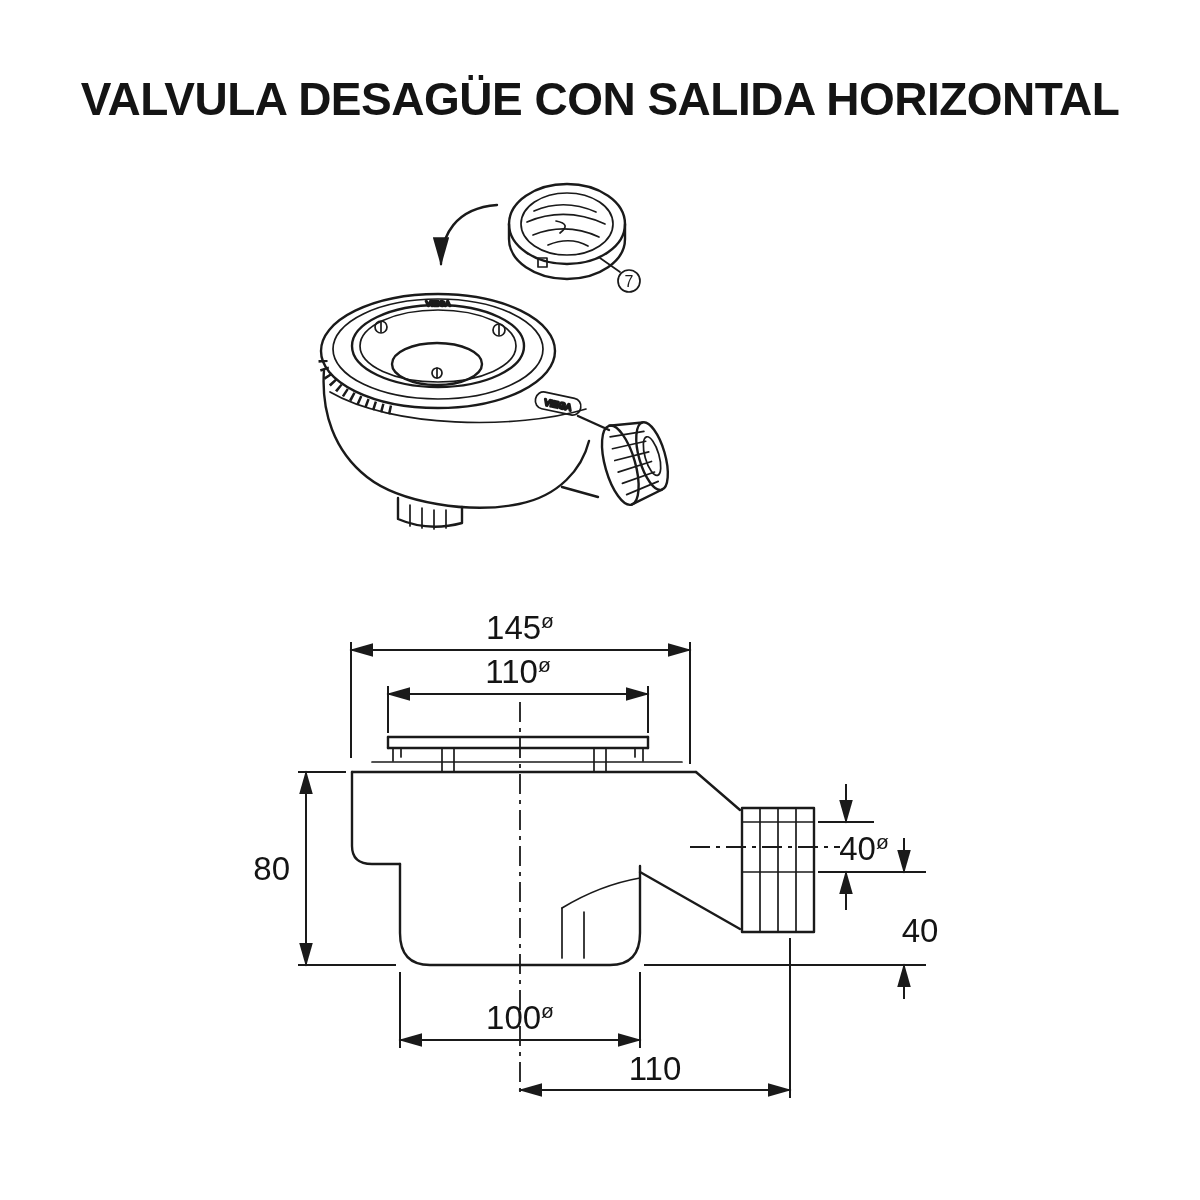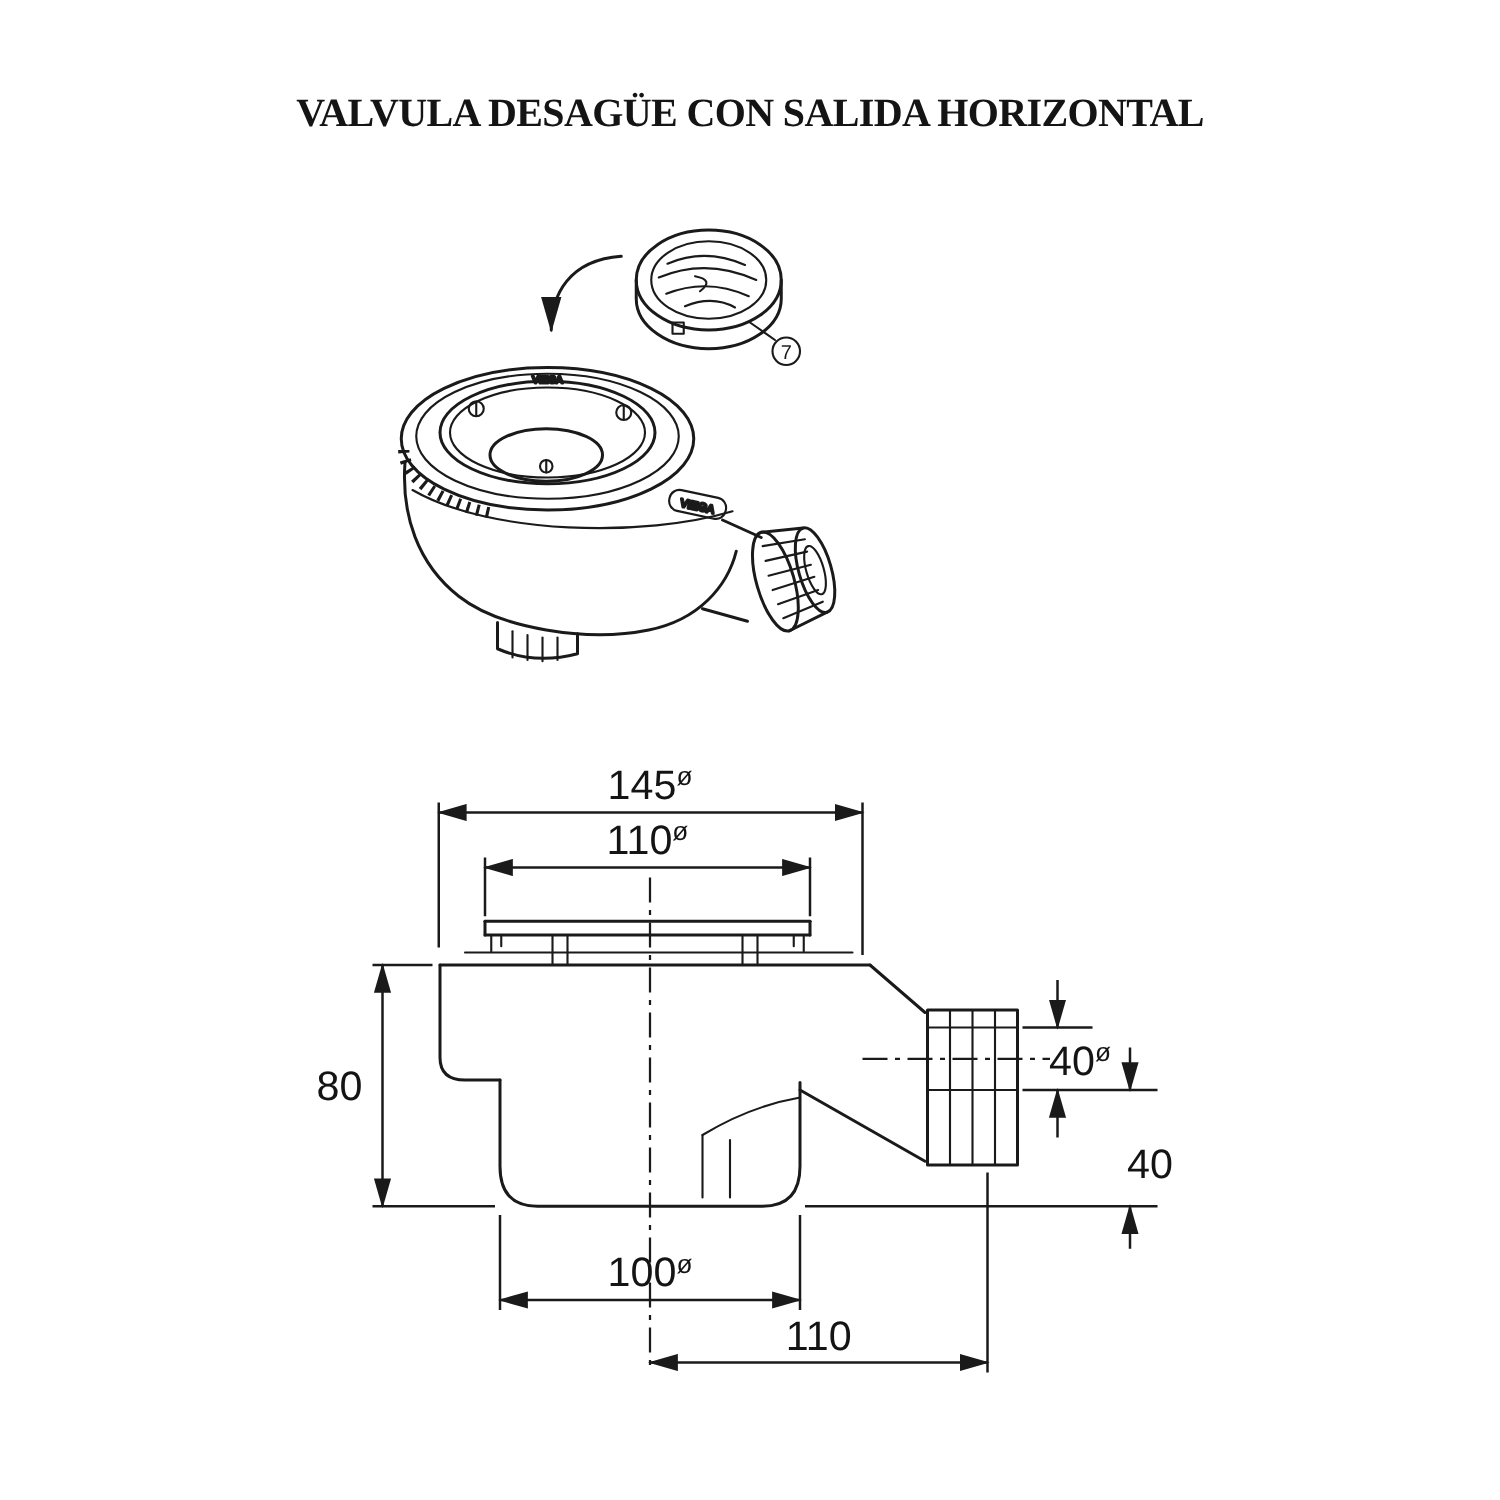--- a/index.html
+++ b/index.html
@@ -1,19 +1,19 @@
 <!DOCTYPE html>
 <html><head>
 <meta charset="utf-8">
 <style>
   html,body{margin:0;padding:0;background:#ffffff;}
   .page{position:relative;width:1200px;height:1200px;background:#ffffff;overflow:hidden;
         font-family:"Liberation Sans",sans-serif;}
   .title{position:absolute;top:72px;left:0;width:100%;margin:0;text-align:center;
-         font-family:Liberation Serif, serif;font-weight:800;font-size:32px;
+         font-family:Liberation Sans, sans-serif;font-weight:800;font-size:46px;
          letter-spacing:-0.5px;color:#141414;}
   svg{position:absolute;left:0;top:0;}
   .ln{fill:none;stroke:#1a1a1a;stroke-width:2.4;stroke-linecap:round;stroke-linejoin:round;}
   .thin{stroke-width:1.7;}
   .dim{fill:none;stroke:#1a1a1a;stroke-width:2;stroke-linecap:butt;}
   .cl{fill:none;stroke:#1a1a1a;stroke-width:1.8;stroke-dasharray:20 6 4 6;}
   .knurl{fill:none;stroke:#1a1a1a;stroke-width:9;stroke-dasharray:2.5 5.5;stroke-linecap:butt;}
   .dtxt{font-family:"Liberation Sans",sans-serif;font-size:33px;fill:#141414;}
   .sup{font-size:21px;}
   .tiny{font-family:"Liberation Sans",sans-serif;fill:#1a1a1a;}

